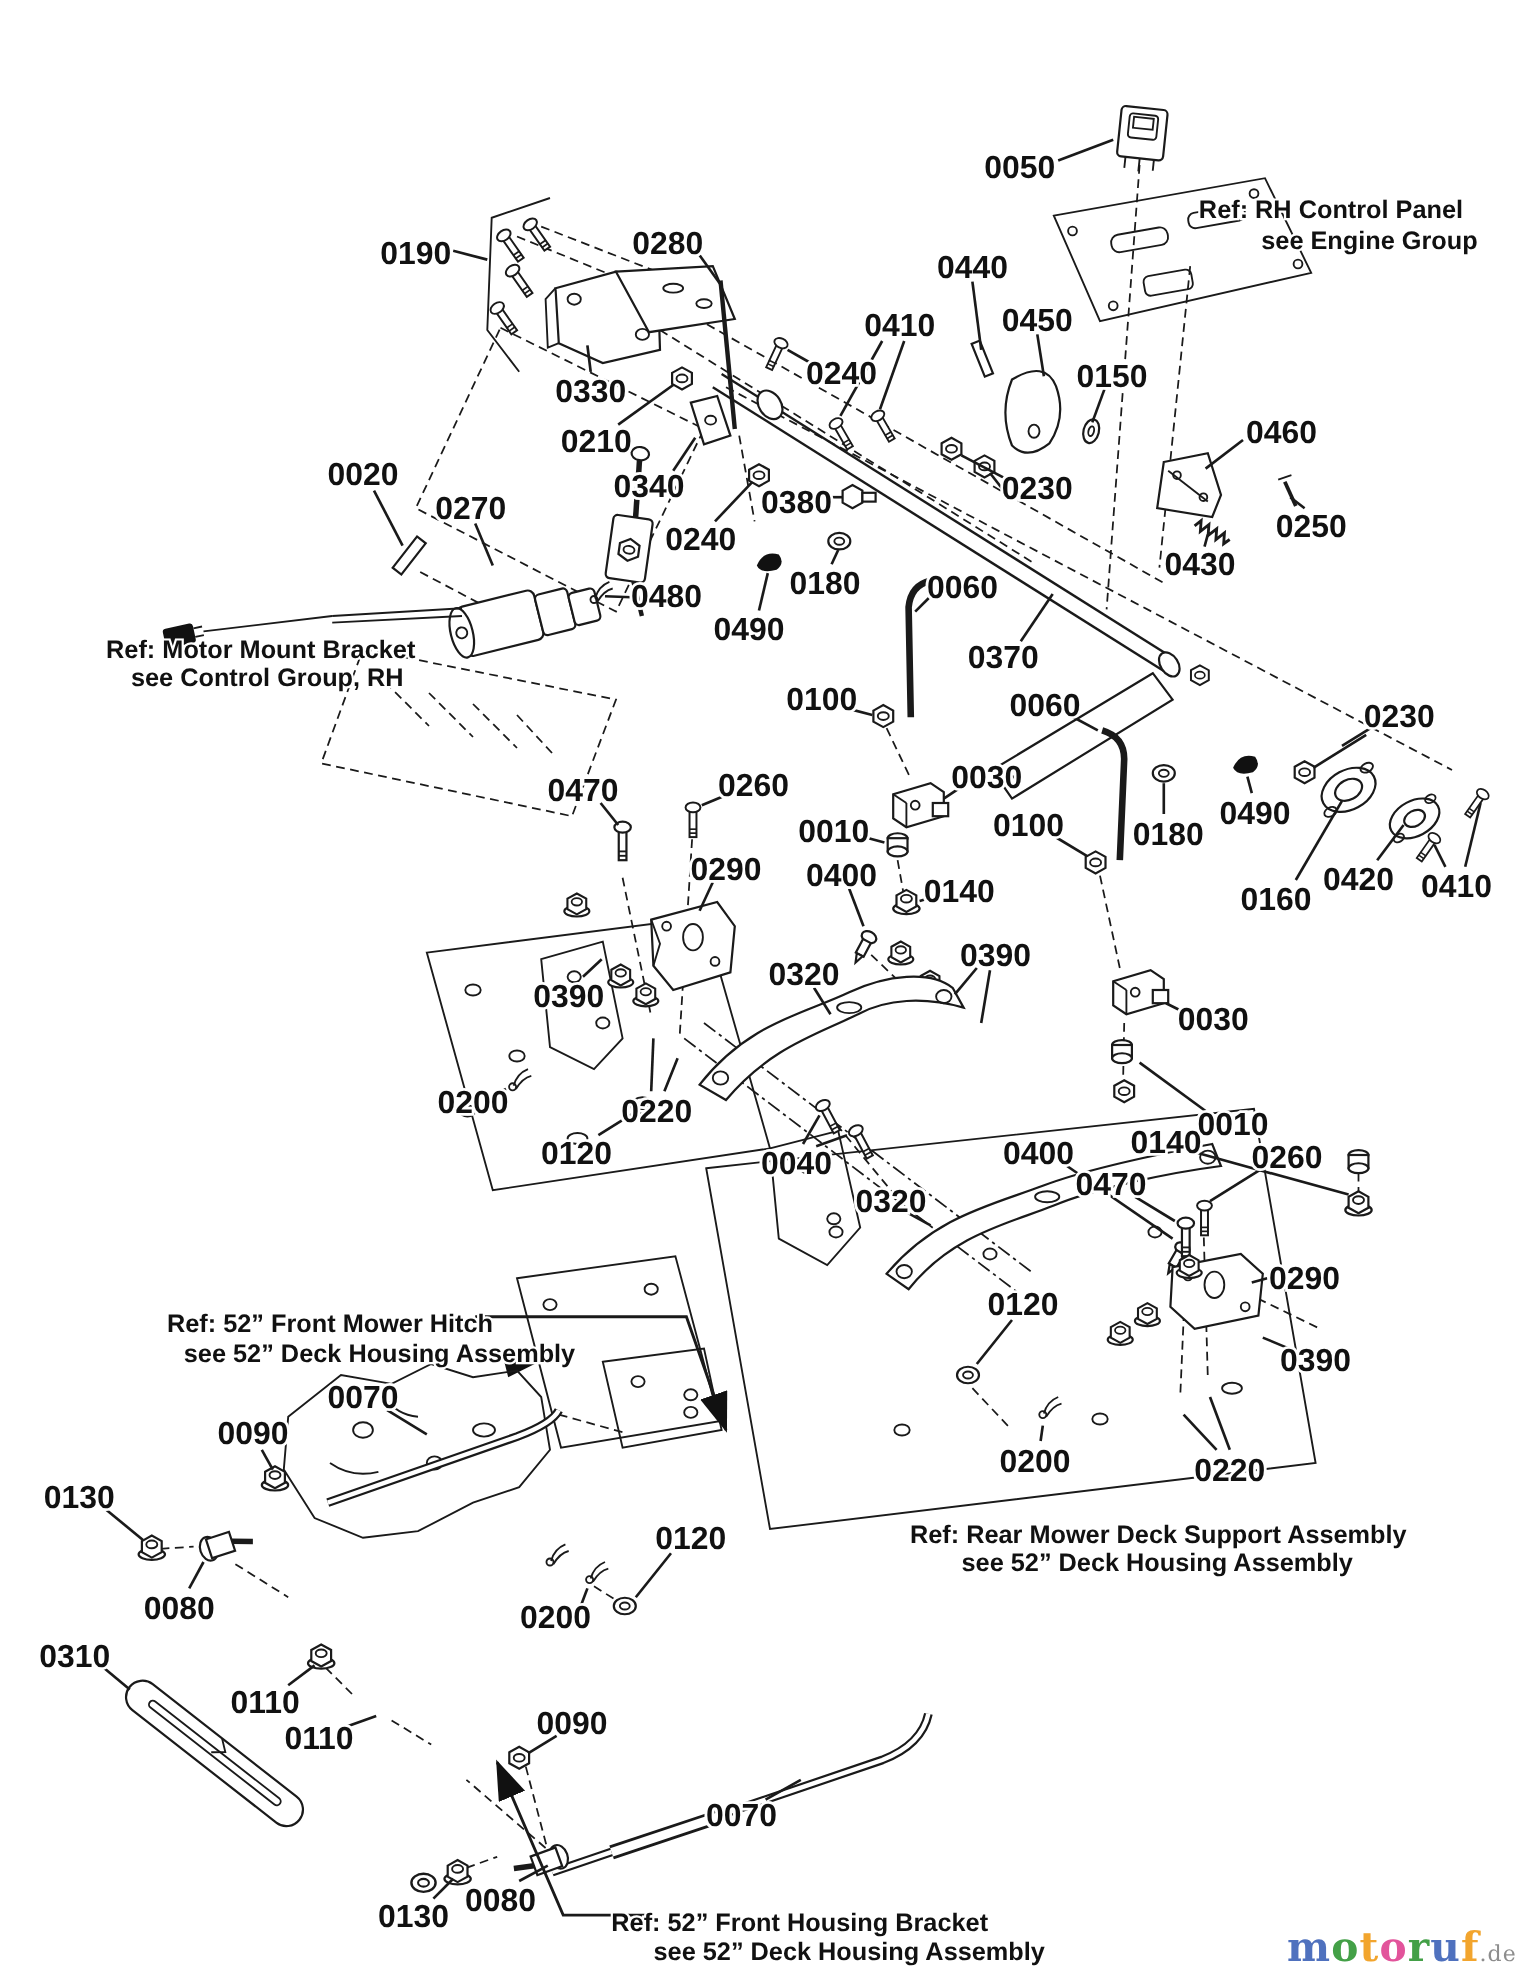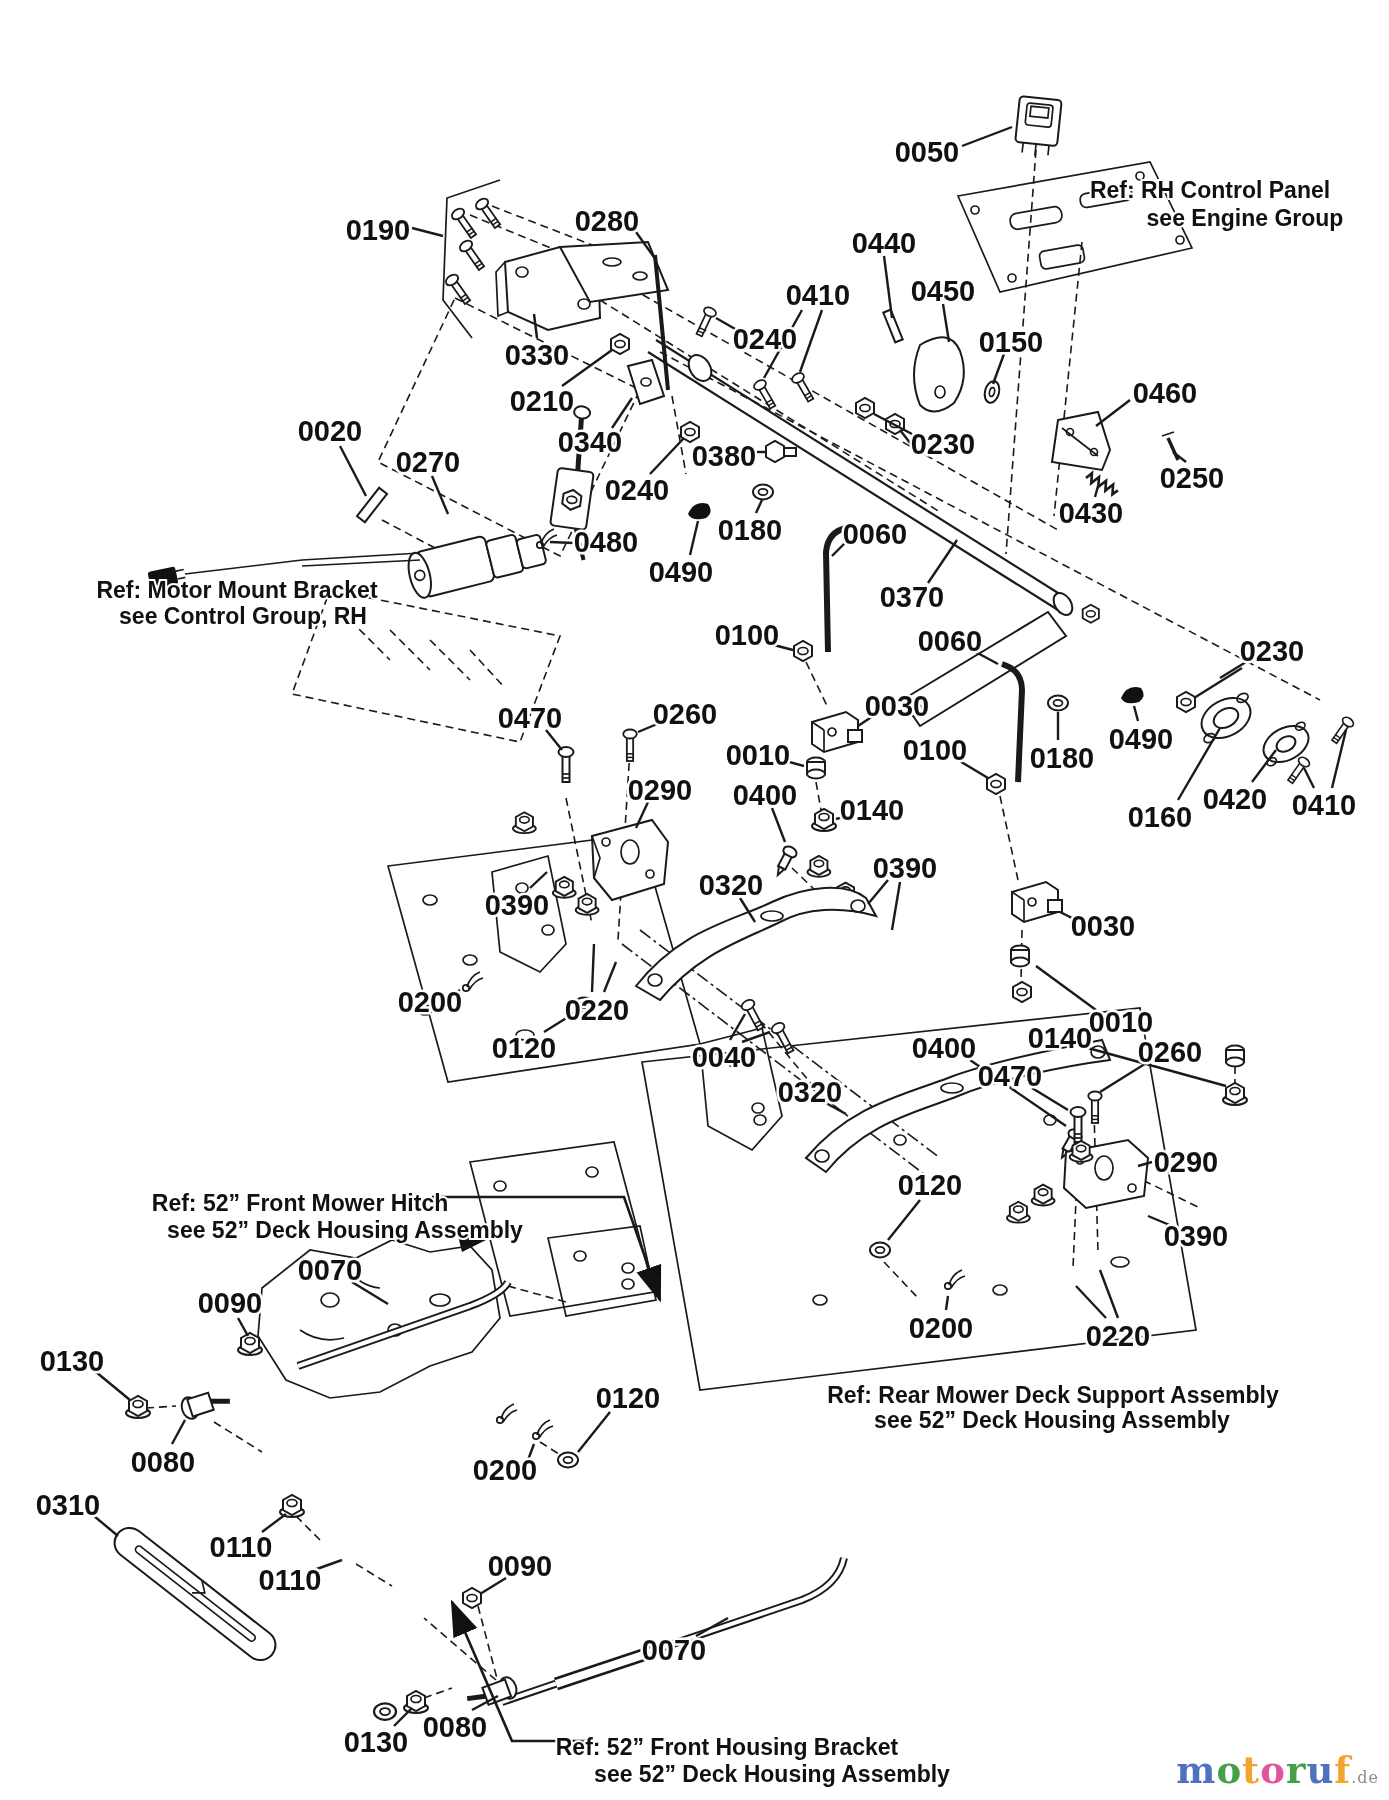--- a/index.html
+++ b/index.html
@@ -11,21 +11,21 @@
   .solid{fill:#111;stroke:none;}
   .dash{fill:none;stroke:#1a1a1a;stroke-width:1.6;stroke-dasharray:8 5;}
   .dashdot{fill:none;stroke:#1a1a1a;stroke-width:1.6;stroke-dasharray:13 4 3 4;}
   .leader{stroke:#1a1a1a;stroke-width:2.4;}
   text.callout{font:700 29px "Liberation Sans",sans-serif;fill:#111;text-anchor:middle;
                paint-order:stroke;stroke:#fff;stroke-width:5px;}
   text.refnote{font:700 23px "Liberation Sans",sans-serif;fill:#111;text-anchor:middle;
                paint-order:stroke;stroke:#fff;stroke-width:4px;}
   #watermark{position:absolute;right:10px;bottom:8px;font-family:"DejaVu Serif",serif;
              font-size:37px;font-weight:700;letter-spacing:1px;}
-  #watermark .de{font-size:16px;color:#8d8d8d;font-weight:400;}
+  #watermark .de{font-size:20px;color:#8d8d8d;font-weight:400;}
 </style>
 </head>
 <body>
 <div id="stage">
 
 <svg id="art" width="1389" height="1800" viewBox="0 0 1389 1800">
   <defs>
     <marker id="arr" markerWidth="15" markerHeight="11" refX="13" refY="5" orient="auto">
       <path d="M0,0 L14,5 L0,10 Z" fill="#111"></path>
     </marker>

